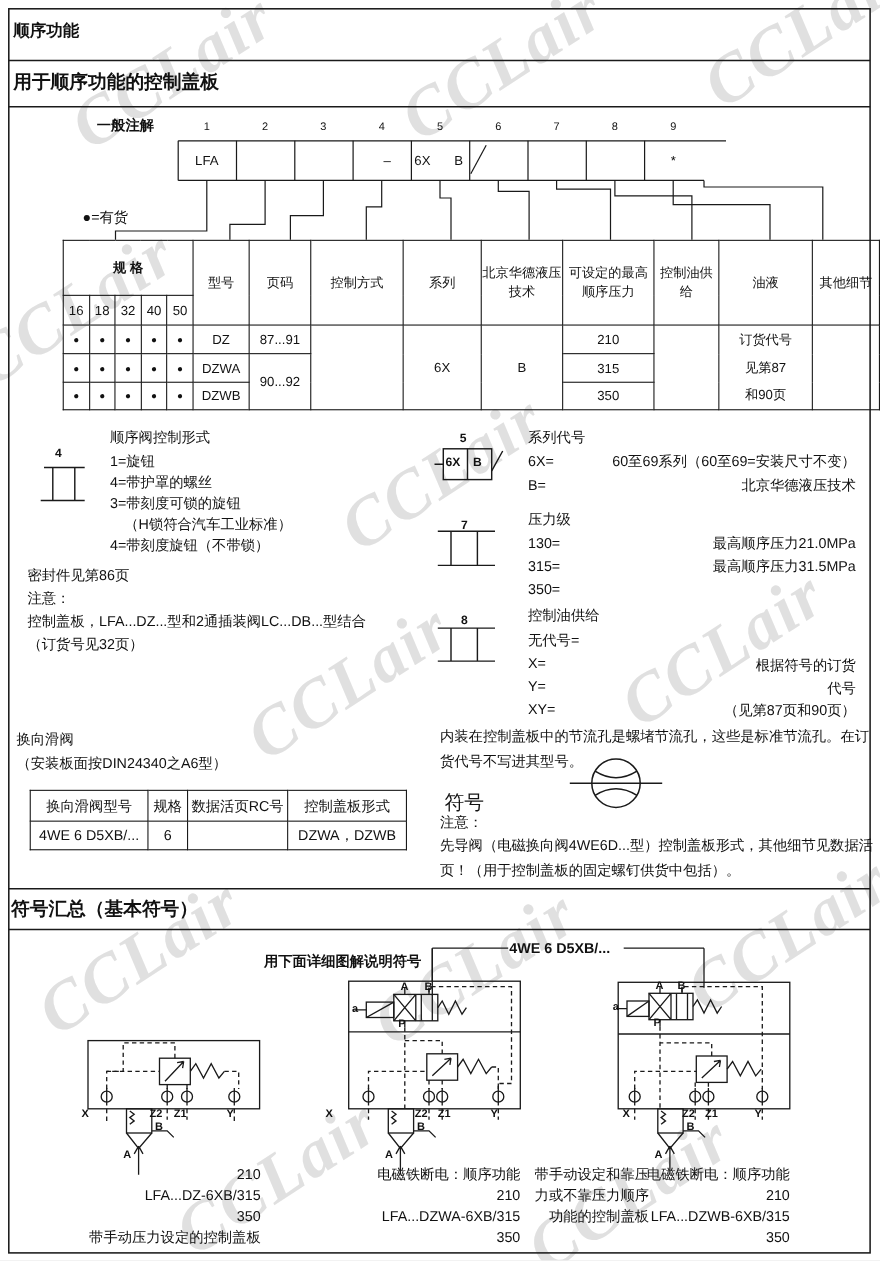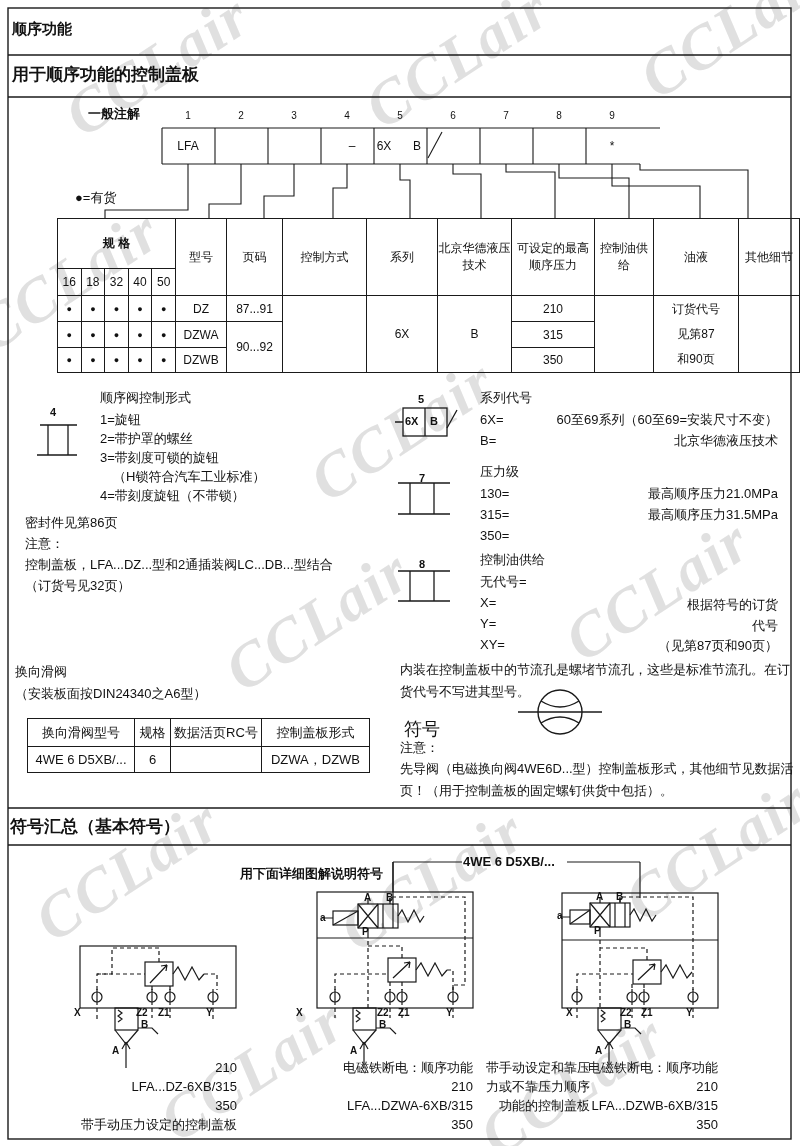--- a/index.html
+++ b/index.html
@@ -272,21 +272,21 @@
       <td class="dot">●</td>
       <td>DZWB</td>
       <td>350</td>
     </tr>
   </tbody>
     </table>
 
   <div class="t txt" style="left:50px;top:406px;font-size:11px;font-weight:bold">4</div>
   <div class="t txt" style="left:100px;top:390px;font-size:13px">顺序阀控制形式</div>
   <div class="t txt" style="left:100px;top:412px;font-size:13px">1=旋钮</div>
-  <div class="t txt" style="left:100px;top:431px;font-size:13px">2=带护罩的螺丝</div>
+  <div class="t txt" style="left:100px;top:431px;font-size:13px">4=带护罩的螺丝</div>
   <div class="t txt" style="left:100px;top:450px;font-size:13px">3=带刻度可锁的旋钮</div>
   <div class="t txt" style="left:113px;top:469px;font-size:13px">（H锁符合汽车工业标准）</div>
   <div class="t txt" style="left:100px;top:488px;font-size:13px">4=带刻度旋钮（不带锁）</div>
 
   <div class="t txt" style="left:25px;top:515px;font-size:13px">密封件见第86页</div>
   <div class="t txt" style="left:25px;top:536px;font-size:13px">注意：</div>
   <div class="t txt" style="left:25px;top:557px;font-size:13px">控制盖板，LFA...DZ...型和2通插装阀LC...DB...型结合</div>
   <div class="t txt" style="left:25px;top:578px;font-size:13px">（订货号见32页）</div>
 
   <div class="t txt" style="left:418px;top:393px;font-size:11px;font-weight:bold">5</div>

